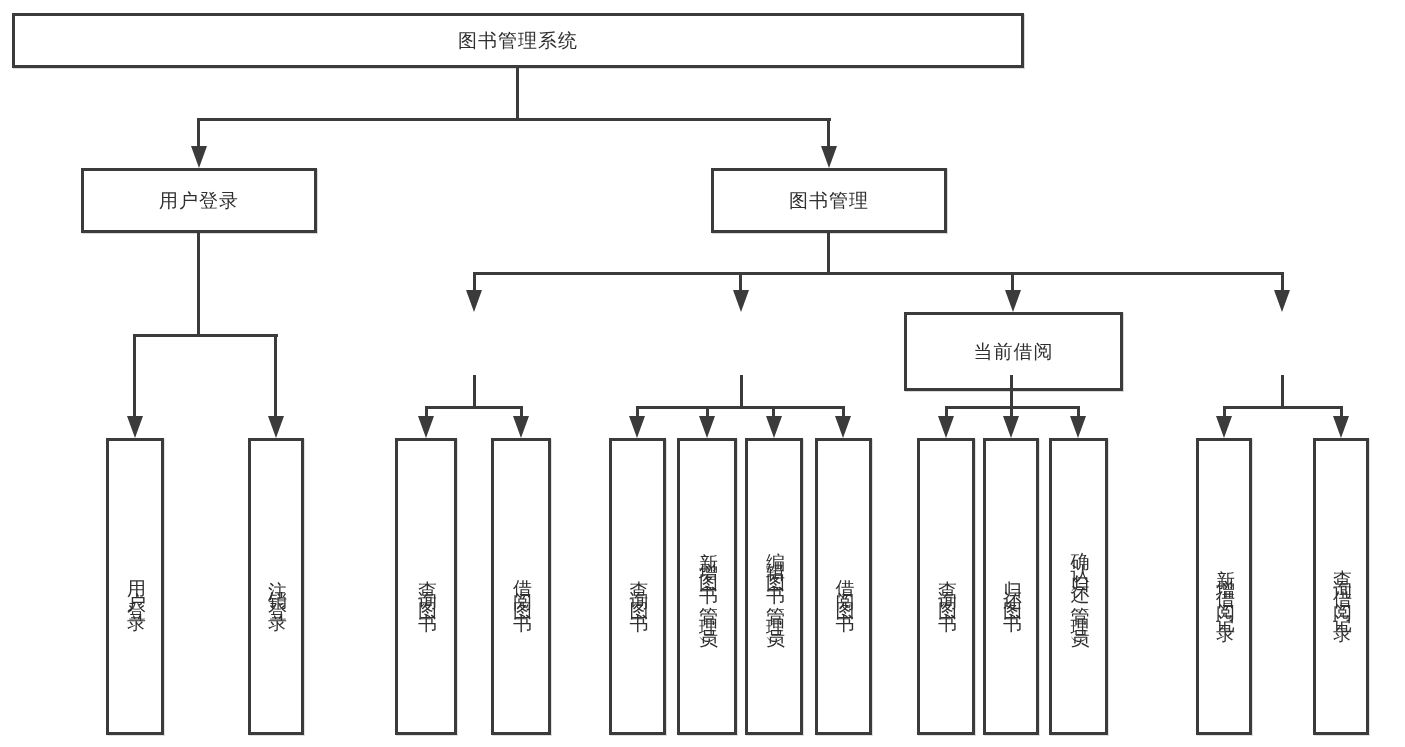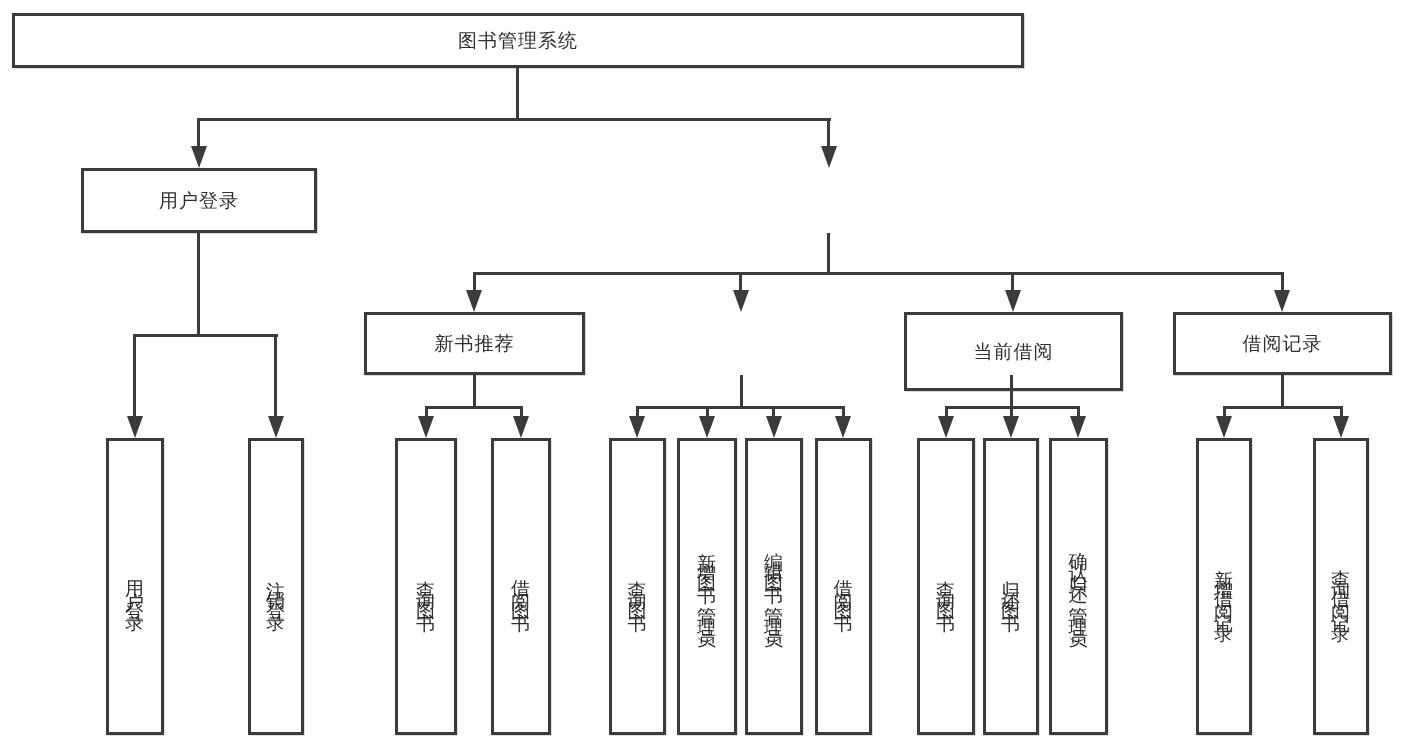--- a/index.html
+++ b/index.html
@@ -13,20 +13,21 @@
   .box{
     position:absolute;
     box-sizing:border-box;
     border:3px solid #3b3b3b;
     background:#ffffff;
     display:flex;align-items:center;justify-content:center;
     color:#2f2f2f;
     font-size:19px;
     letter-spacing:1px;
     box-shadow:1px 1px 0 rgba(0,0,0,0.15);
+    font-family:Liberation Mono, monospace;
   }
   .leaf{box-shadow:1px 1px 0 rgba(0,0,0,0.12);}
   .vtext{
     writing-mode:vertical-lr;
     text-orientation:upright;
     letter-spacing:11px;
     line-height:1;
     font-size:19px;
     white-space:nowrap;
   }
@@ -56,29 +57,26 @@
 
 <div class="stage">
 
   <div class="box" style="left:12px;top:13px;width:1012px;height:55px">
     <span>图书管理系统</span>
   </div>
 
   <div class="box" style="left:81px;top:168px;width:236px;height:65px">
     <span>用户登录</span>
   </div>
+  <div class="box" style="left:711px;top:168px;width:236px;height:65px">
+    <span>图书管理</span>
+  </div>
 
-  <div class="box" style="left:364px;top:312px;width:221px;height:63px">
-    <span>新书推荐</span>
-  </div>
   <div class="box" style="left:904px;top:312px;width:219px;height:79px">
     <span>当前借阅</span>
-  </div>
-  <div class="box" style="left:1173px;top:312px;width:219px;height:63px">
-    <span>借阅记录</span>
   </div>
 
   <div class="box leaf" style="left:106px;top:438px;width:58px;height:297px">
     <span class="vtext">用户登录</span>
   </div>
   <div class="box leaf" style="left:248px;top:438px;width:56px;height:297px">
     <span class="vtext">注销登录</span>
   </div>
   <div class="box leaf" style="left:395px;top:438px;width:62px;height:297px">
     <span class="vtext">查询图书</span>

